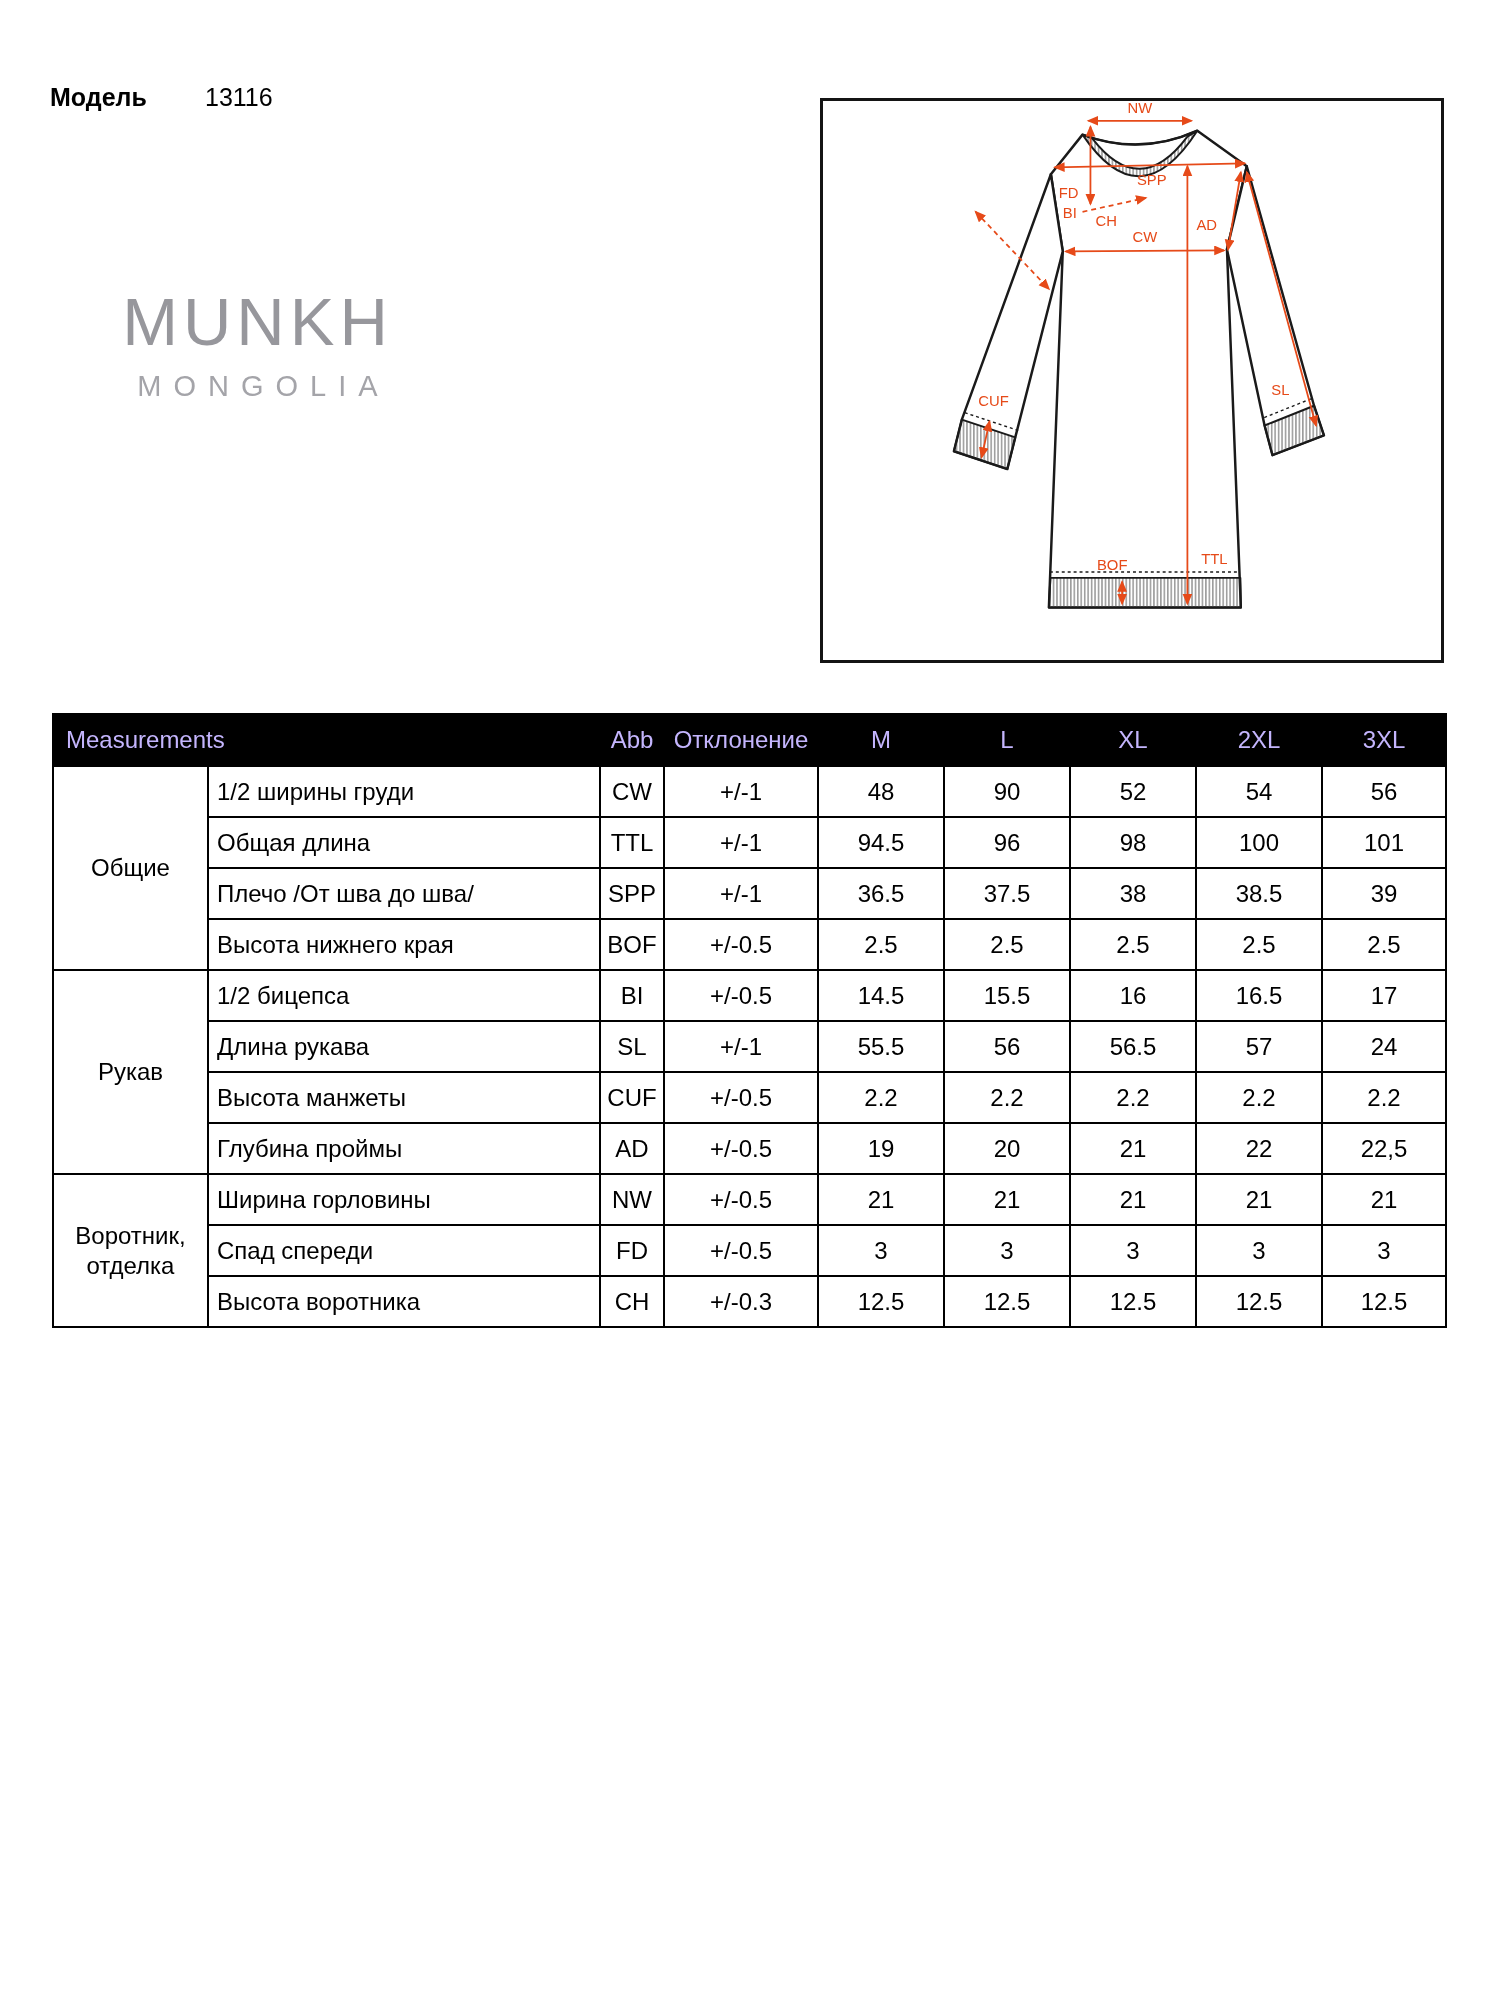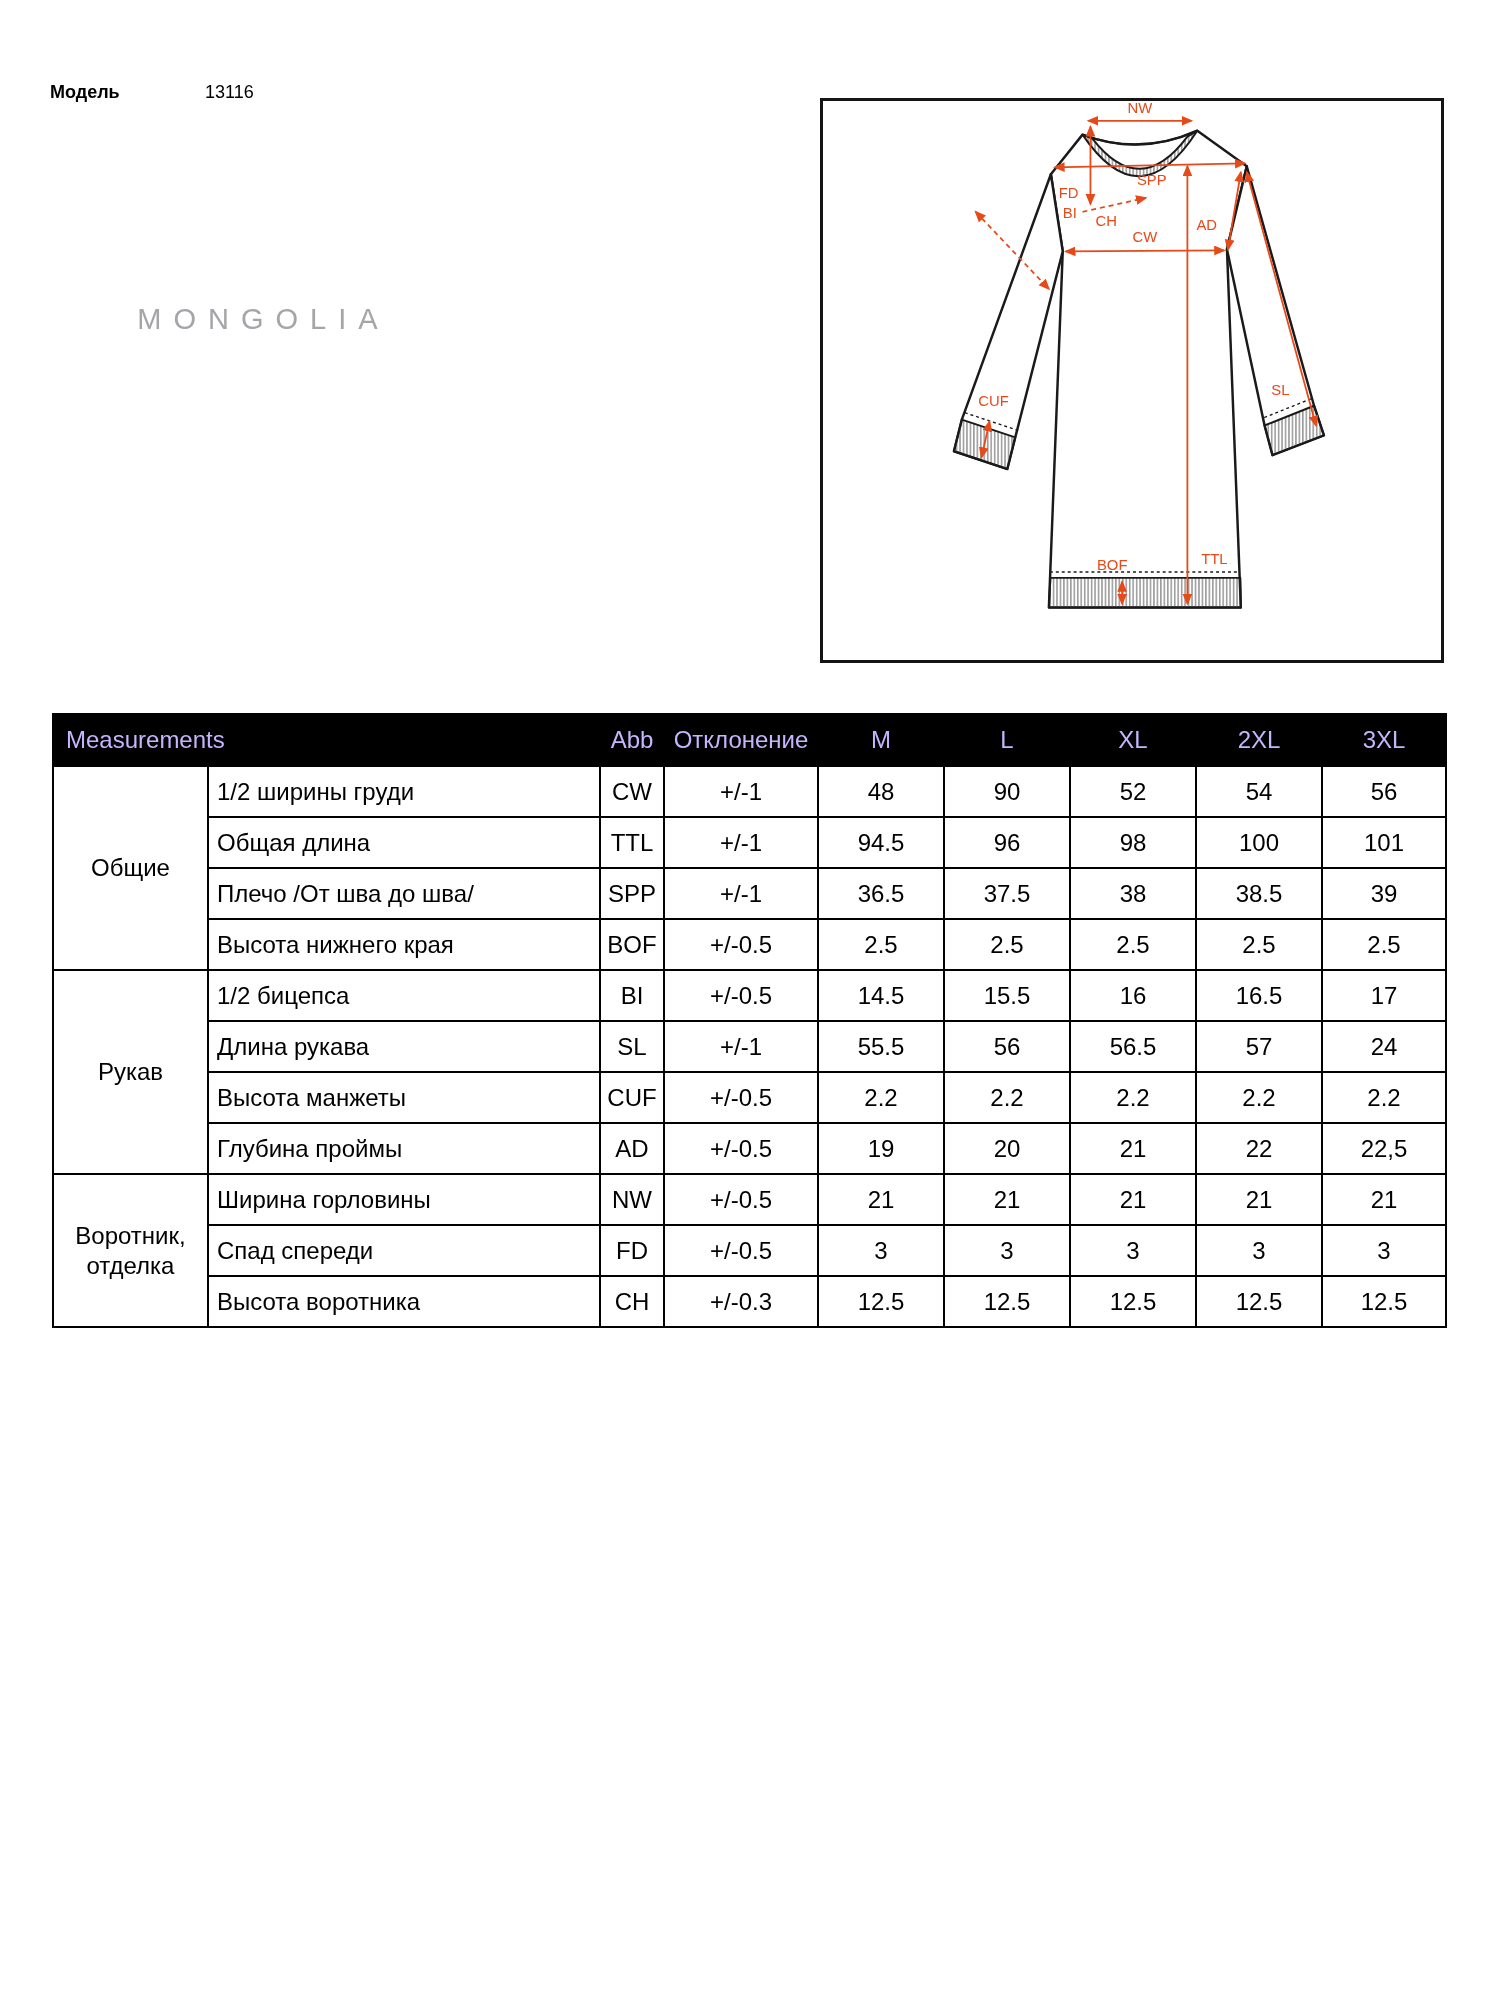--- a/index.html
+++ b/index.html
@@ -1,21 +1,21 @@
 <!DOCTYPE html>
 <html style="--accent: #E64A19; --logo-gray: #97979c; --logo-gray-light: #a4a4a9;"><head>
 <meta charset="utf-8">
 <title>Measurement Spec Sheet</title>
 <style>
   html,body{margin:0;padding:0;background:#ffffff;}
   body{width:1500px;height:2000px;position:relative;font-family:"Liberation Sans",sans-serif;color:#000;}
   .page{position:absolute;inset:0;background:#fff;overflow:hidden;}
 
   
-  .model-line{position:absolute;left:50px;top:82px;font-size:18px;line-height:1.2;}
+  .model-line{position:absolute;left:50px;top:82px;font-size:25px;line-height:1.2;}
   .model-label{font-weight:bold;display:inline-block;width:155px;}
   .model-number{font-weight:400;}
 
   
   .logo{position:absolute;left:85px;top:288px;width:345px;text-align:center;}
   .logo-main{font-size:67px;line-height:1;letter-spacing:5px;color:var(--logo-gray,#97979c);}
   .logo-sub{font-size:29px;letter-spacing:12px;padding-left:12px;margin-top:15px;color:var(--logo-gray-light,#a4a4a9);}
 
   
   .diagram-box{position:absolute;left:820px;top:98px;width:624px;height:565px;border:3px solid #141414;box-sizing:border-box;}
@@ -39,20 +39,21 @@
 </head>
 <body>
 
 <div class="page">
 
   <div class="model-line">
     <span class="model-label">Модель</span><span class="model-number">13116</span>
   </div>
 
   <div class="logo">
+    <div class="logo-main">MUNKH</div>
     <div class="logo-sub">MONGOLIA</div>
   </div>
 
   <div class="diagram-box">
     <svg viewBox="0 0 624 565">
       <defs>
         <pattern id="hatch" width="3.5" height="8" patternUnits="userSpaceOnUse">
           <path d="M1.7,0 V8" stroke="#6f6f6f" stroke-width="1.1"></path>
         </pattern>
         <marker id="ah" markerWidth="8" markerHeight="8" refX="5.5" refY="2.75" orient="auto-start-reverse">

